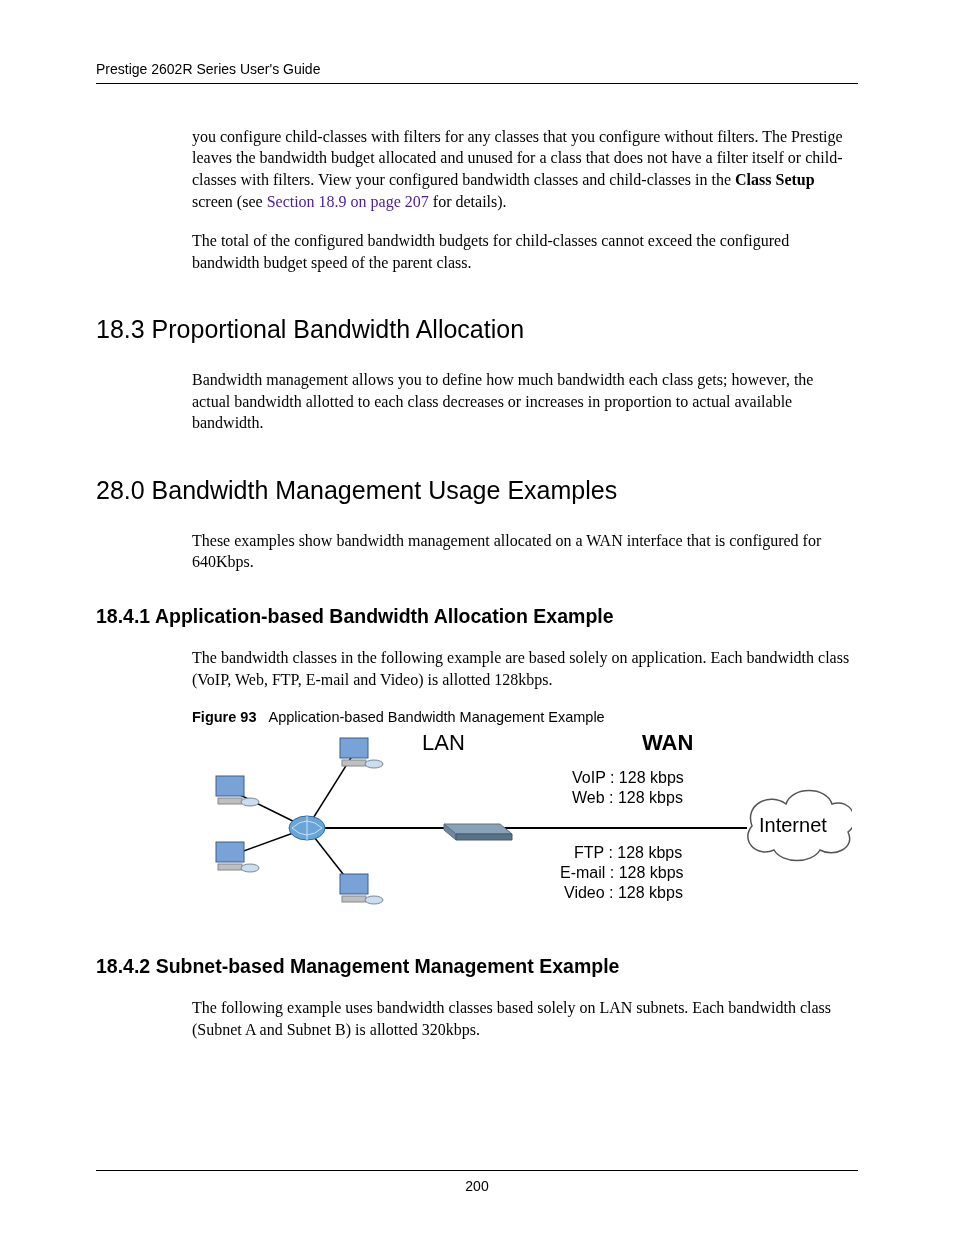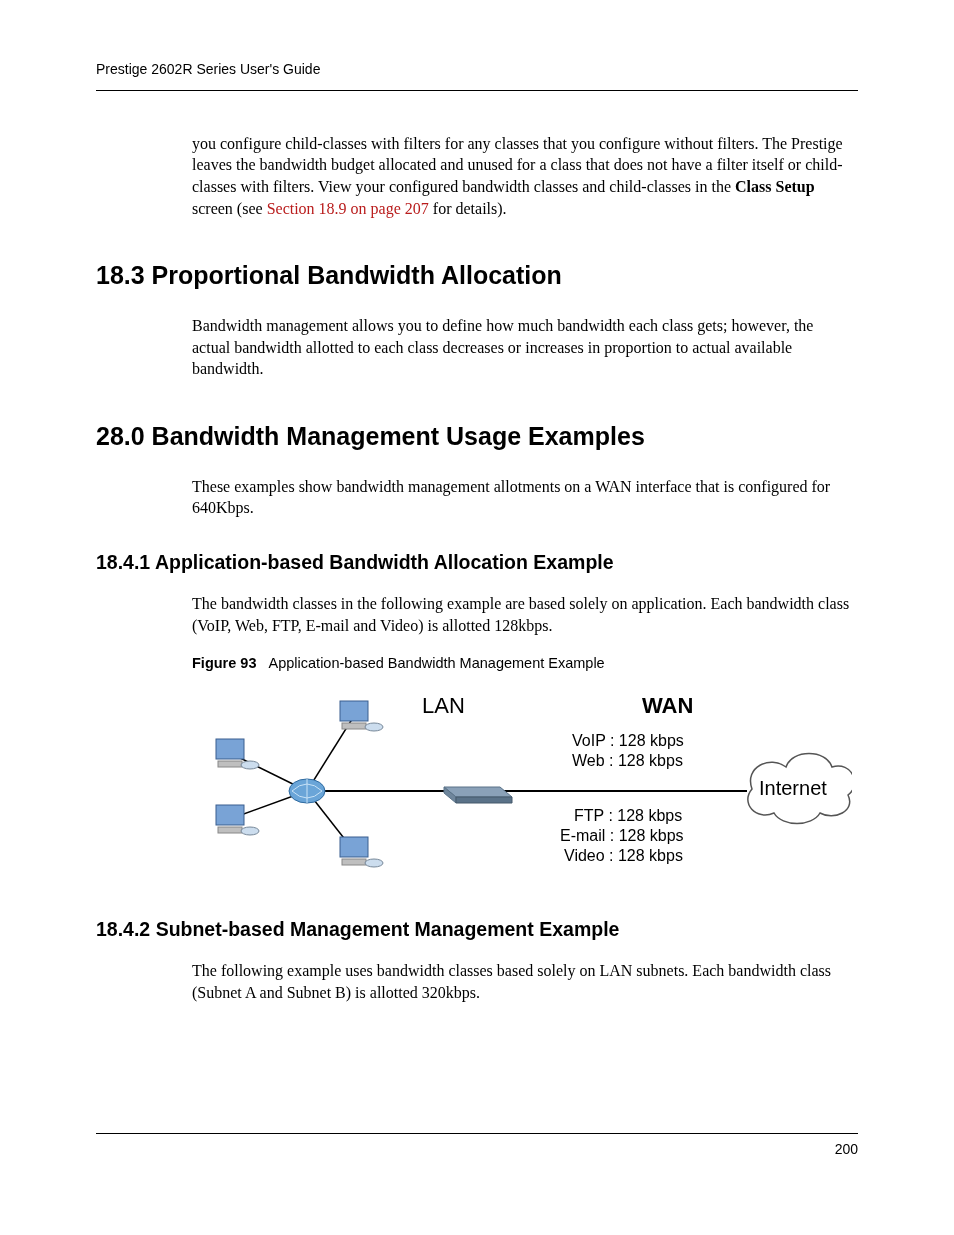--- a/index.html
+++ b/index.html
@@ -9,92 +9,93 @@
     background: #fff;
     margin: 0;
     padding: 60px 96px 50px 96px;
     width: 954px;
     box-sizing: border-box;
     line-height: 1.35;
   }
   .header-line {
     font-family: Arial, Helvetica, sans-serif;
     font-size: 14px;
-    padding-bottom: 11px;
+    padding-bottom: 4px;
     border-bottom: 1.5px solid #000;
     margin-bottom: 42px;
   }
   .body-block {
     margin-left: 96px;
     margin-right: 6px;
   }
   p {
     margin: 0 0 18px 0;
   }
   .link {
-    color: #b91c1c;
+    color: #4c1d95;
   }
   .bold {
     font-weight: bold;
     margin-top: 20px;
   }
   h2 {
     font-family: Arial, Helvetica, sans-serif;
-    font-weight: bold;
+    font-weight: normal;
     font-size: 25px;
     margin: 40px 0 22px 0;
   }
   h3 {
     font-family: Arial, Helvetica, sans-serif;
     font-weight: bold;
     font-size: 19.5px;
     margin: 30px 0 18px 0;
   }
   .figure-caption {
     font-family: Arial, Helvetica, sans-serif;
     font-size: 14.5px;
-    margin: 10px 0 17px 0;
+    margin: 10px 0 0 0;
   }
   .figure-caption .fb { font-weight: bold; }
   .figure-wrap {
     margin-left: 96px;
     margin-bottom: 8px;
   }
   svg { display:block; }
   .footer {
     display: flex;
-    justify-content: flex-end;
+    justify-content: center;
     font-family: Arial, Helvetica, sans-serif;
     font-size: 14px;
     border-top: 1.5px solid #000;
     padding-top: 6px;
     margin-top: 130px;
   }
 </style>
 </head>
 <body>
 
 <div class="header-line">
   <span>Prestige 2602R Series User's Guide</span>
 </div>
 
 <div class="body-block">
   <p>
     <span>you configure child-classes with filters for any classes that you configure without filters. The Prestige leaves the bandwidth budget allocated and unused for a class that does not have a filter itself or child-classes with filters. View your configured bandwidth classes and child-classes in the </span><span class="bold">Class Setup</span><span> screen (see </span><span class="link">Section 18.9 on page 207</span><span> for details).</span>
   </p>
+  <p>The total of the configured bandwidth budgets for child-classes cannot exceed the configured bandwidth budget speed of the parent class.</p>
 </div>
 
 <h2>18.3  Proportional Bandwidth Allocation</h2>
 <div class="body-block">
   <p>Bandwidth management allows you to define how much bandwidth each class gets; however, the actual bandwidth allotted to each class decreases or increases in proportion to actual available bandwidth.</p>
 </div>
 
 <h2>28.0  Bandwidth Management Usage Examples</h2>
 <div class="body-block">
-  <p>These examples show bandwidth management allotments on a WAN interface that is configured for 640Kbps.</p>
+  <p>These examples show bandwidth management allocated on a WAN interface that is configured for 640Kbps.</p>
 </div>
 
 <h3>18.4.1  Application-based Bandwidth Allocation Example</h3>
 <div class="body-block">
   <p>The bandwidth classes in the following example are based solely on application. Each bandwidth class (VoIP, Web, FTP, E-mail and Video) is allotted 128kbps.</p>
 </div>
 
 <div class="figure-wrap">
   <div class="figure-caption">
     <span class="fb">Figure 93</span>&nbsp;&nbsp;&nbsp;<span>Application-based Bandwidth Management Example</span>

